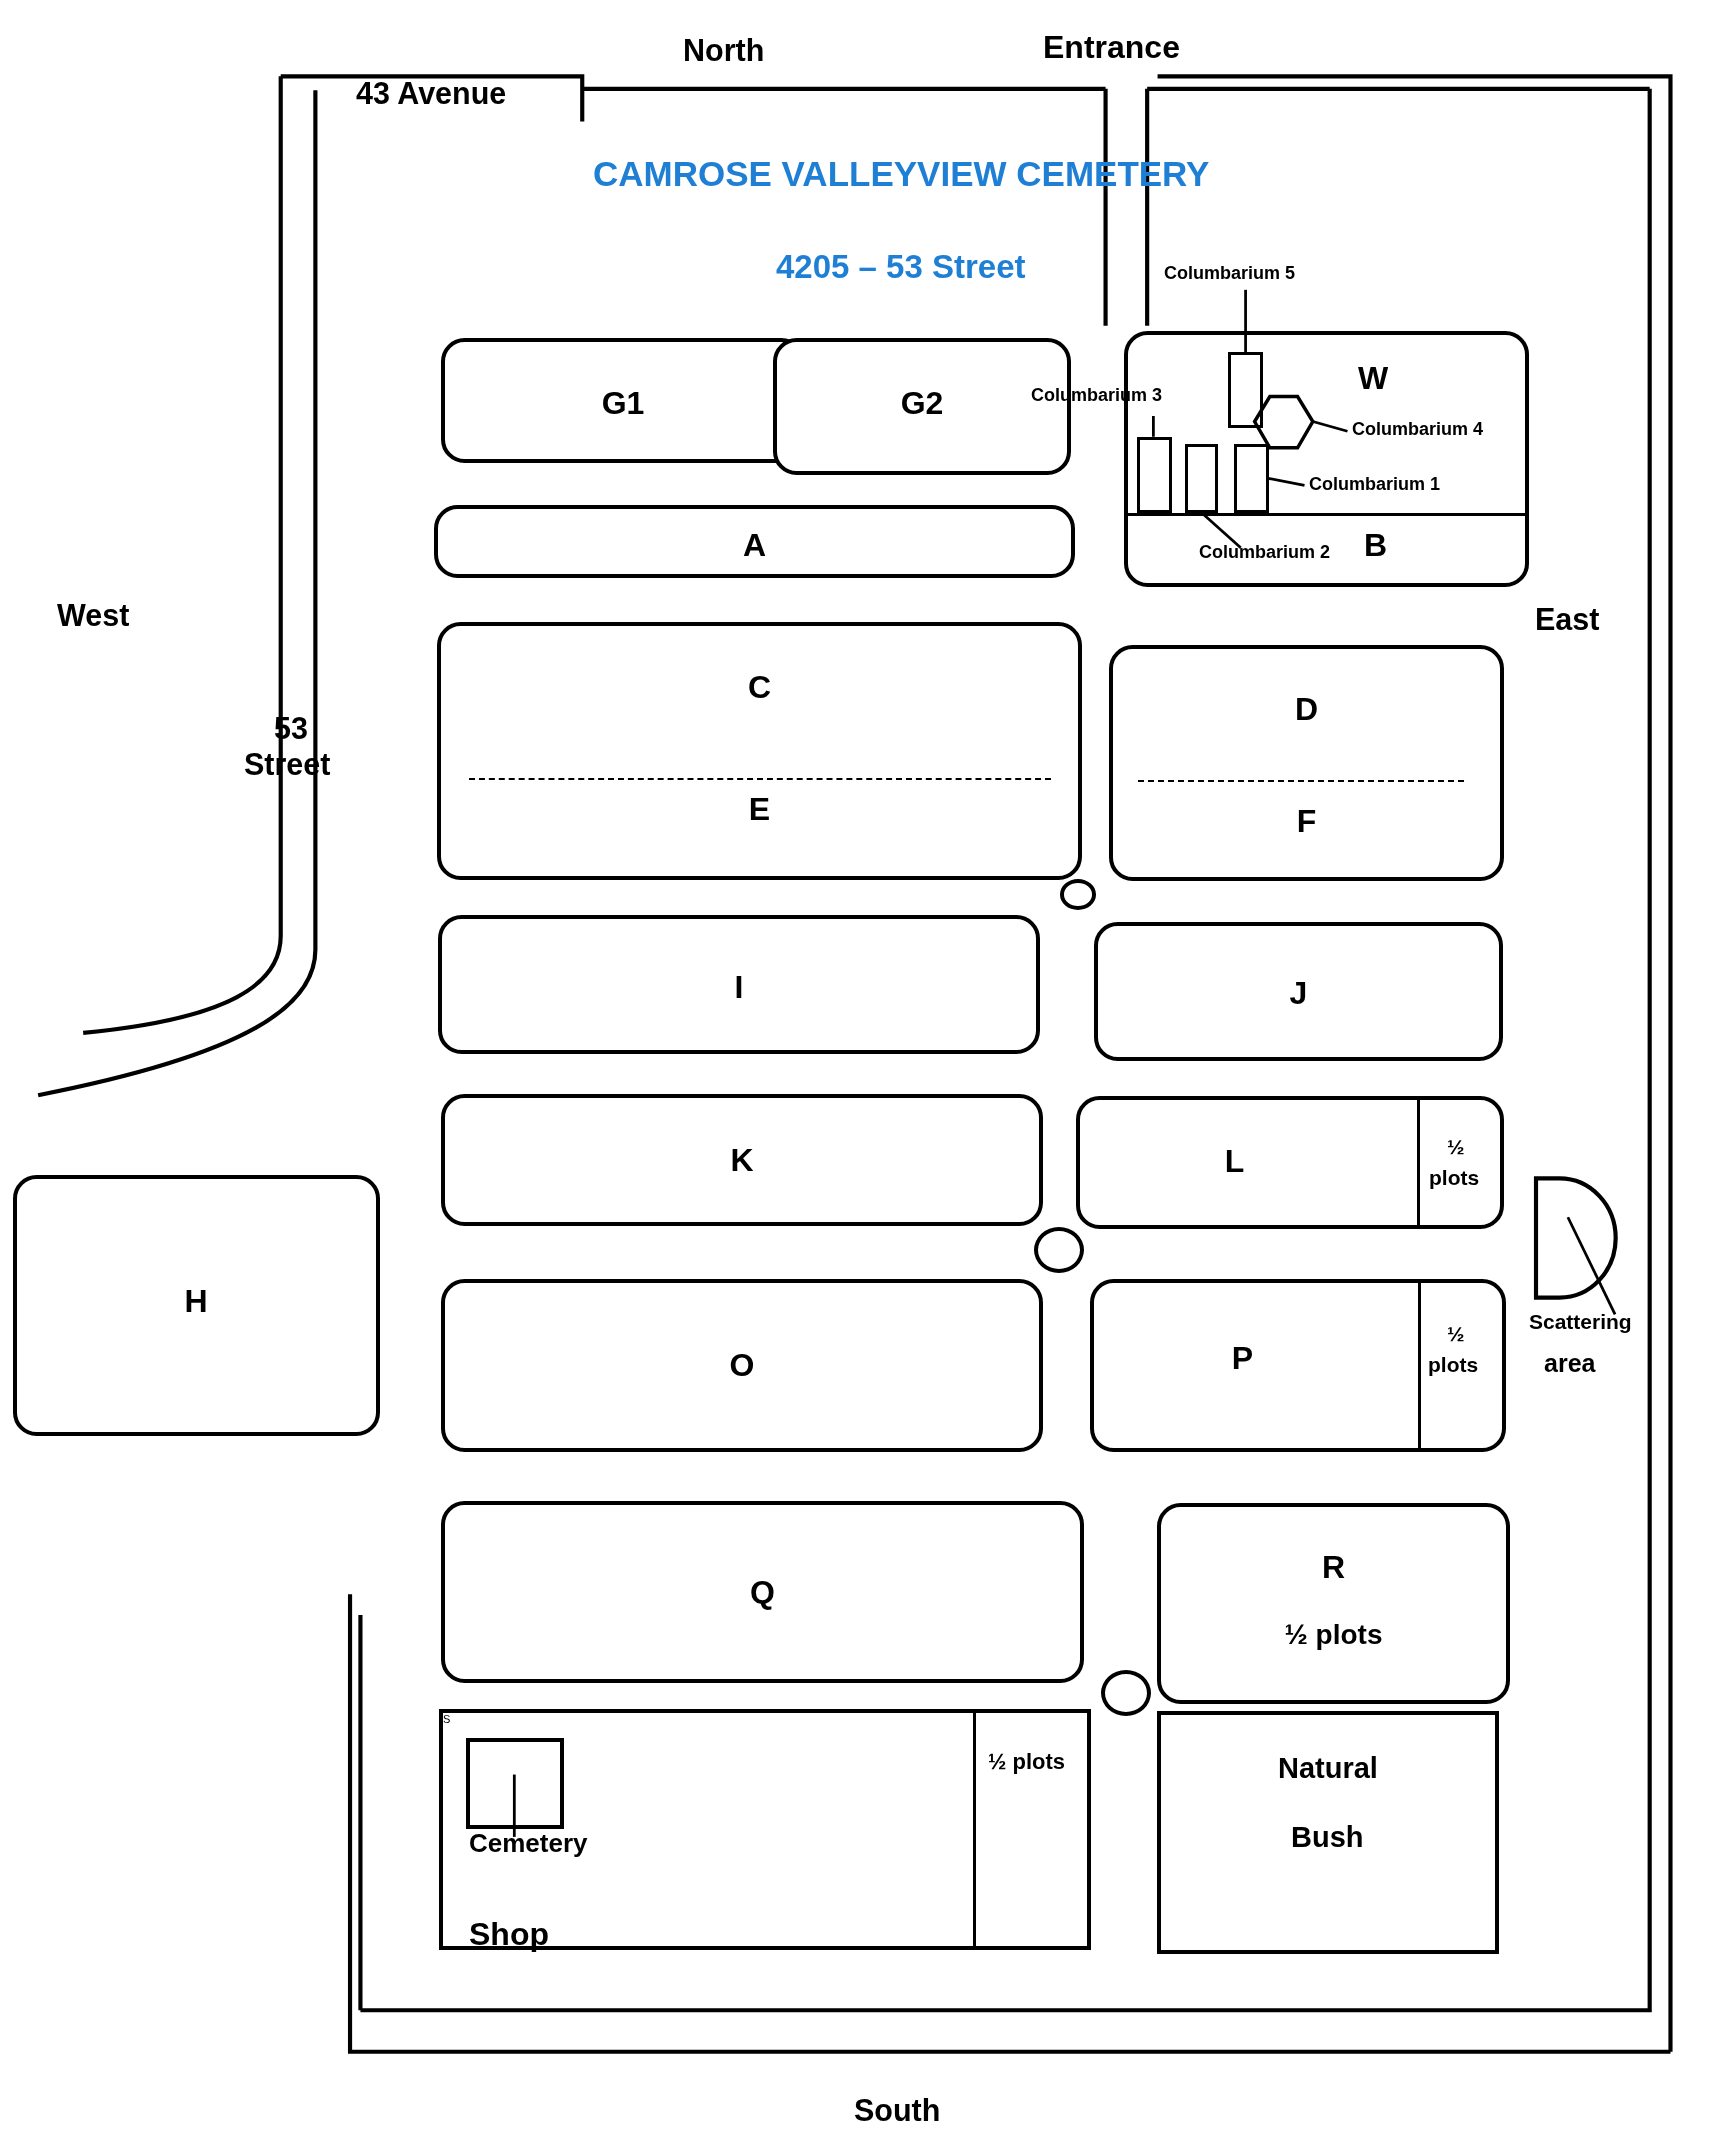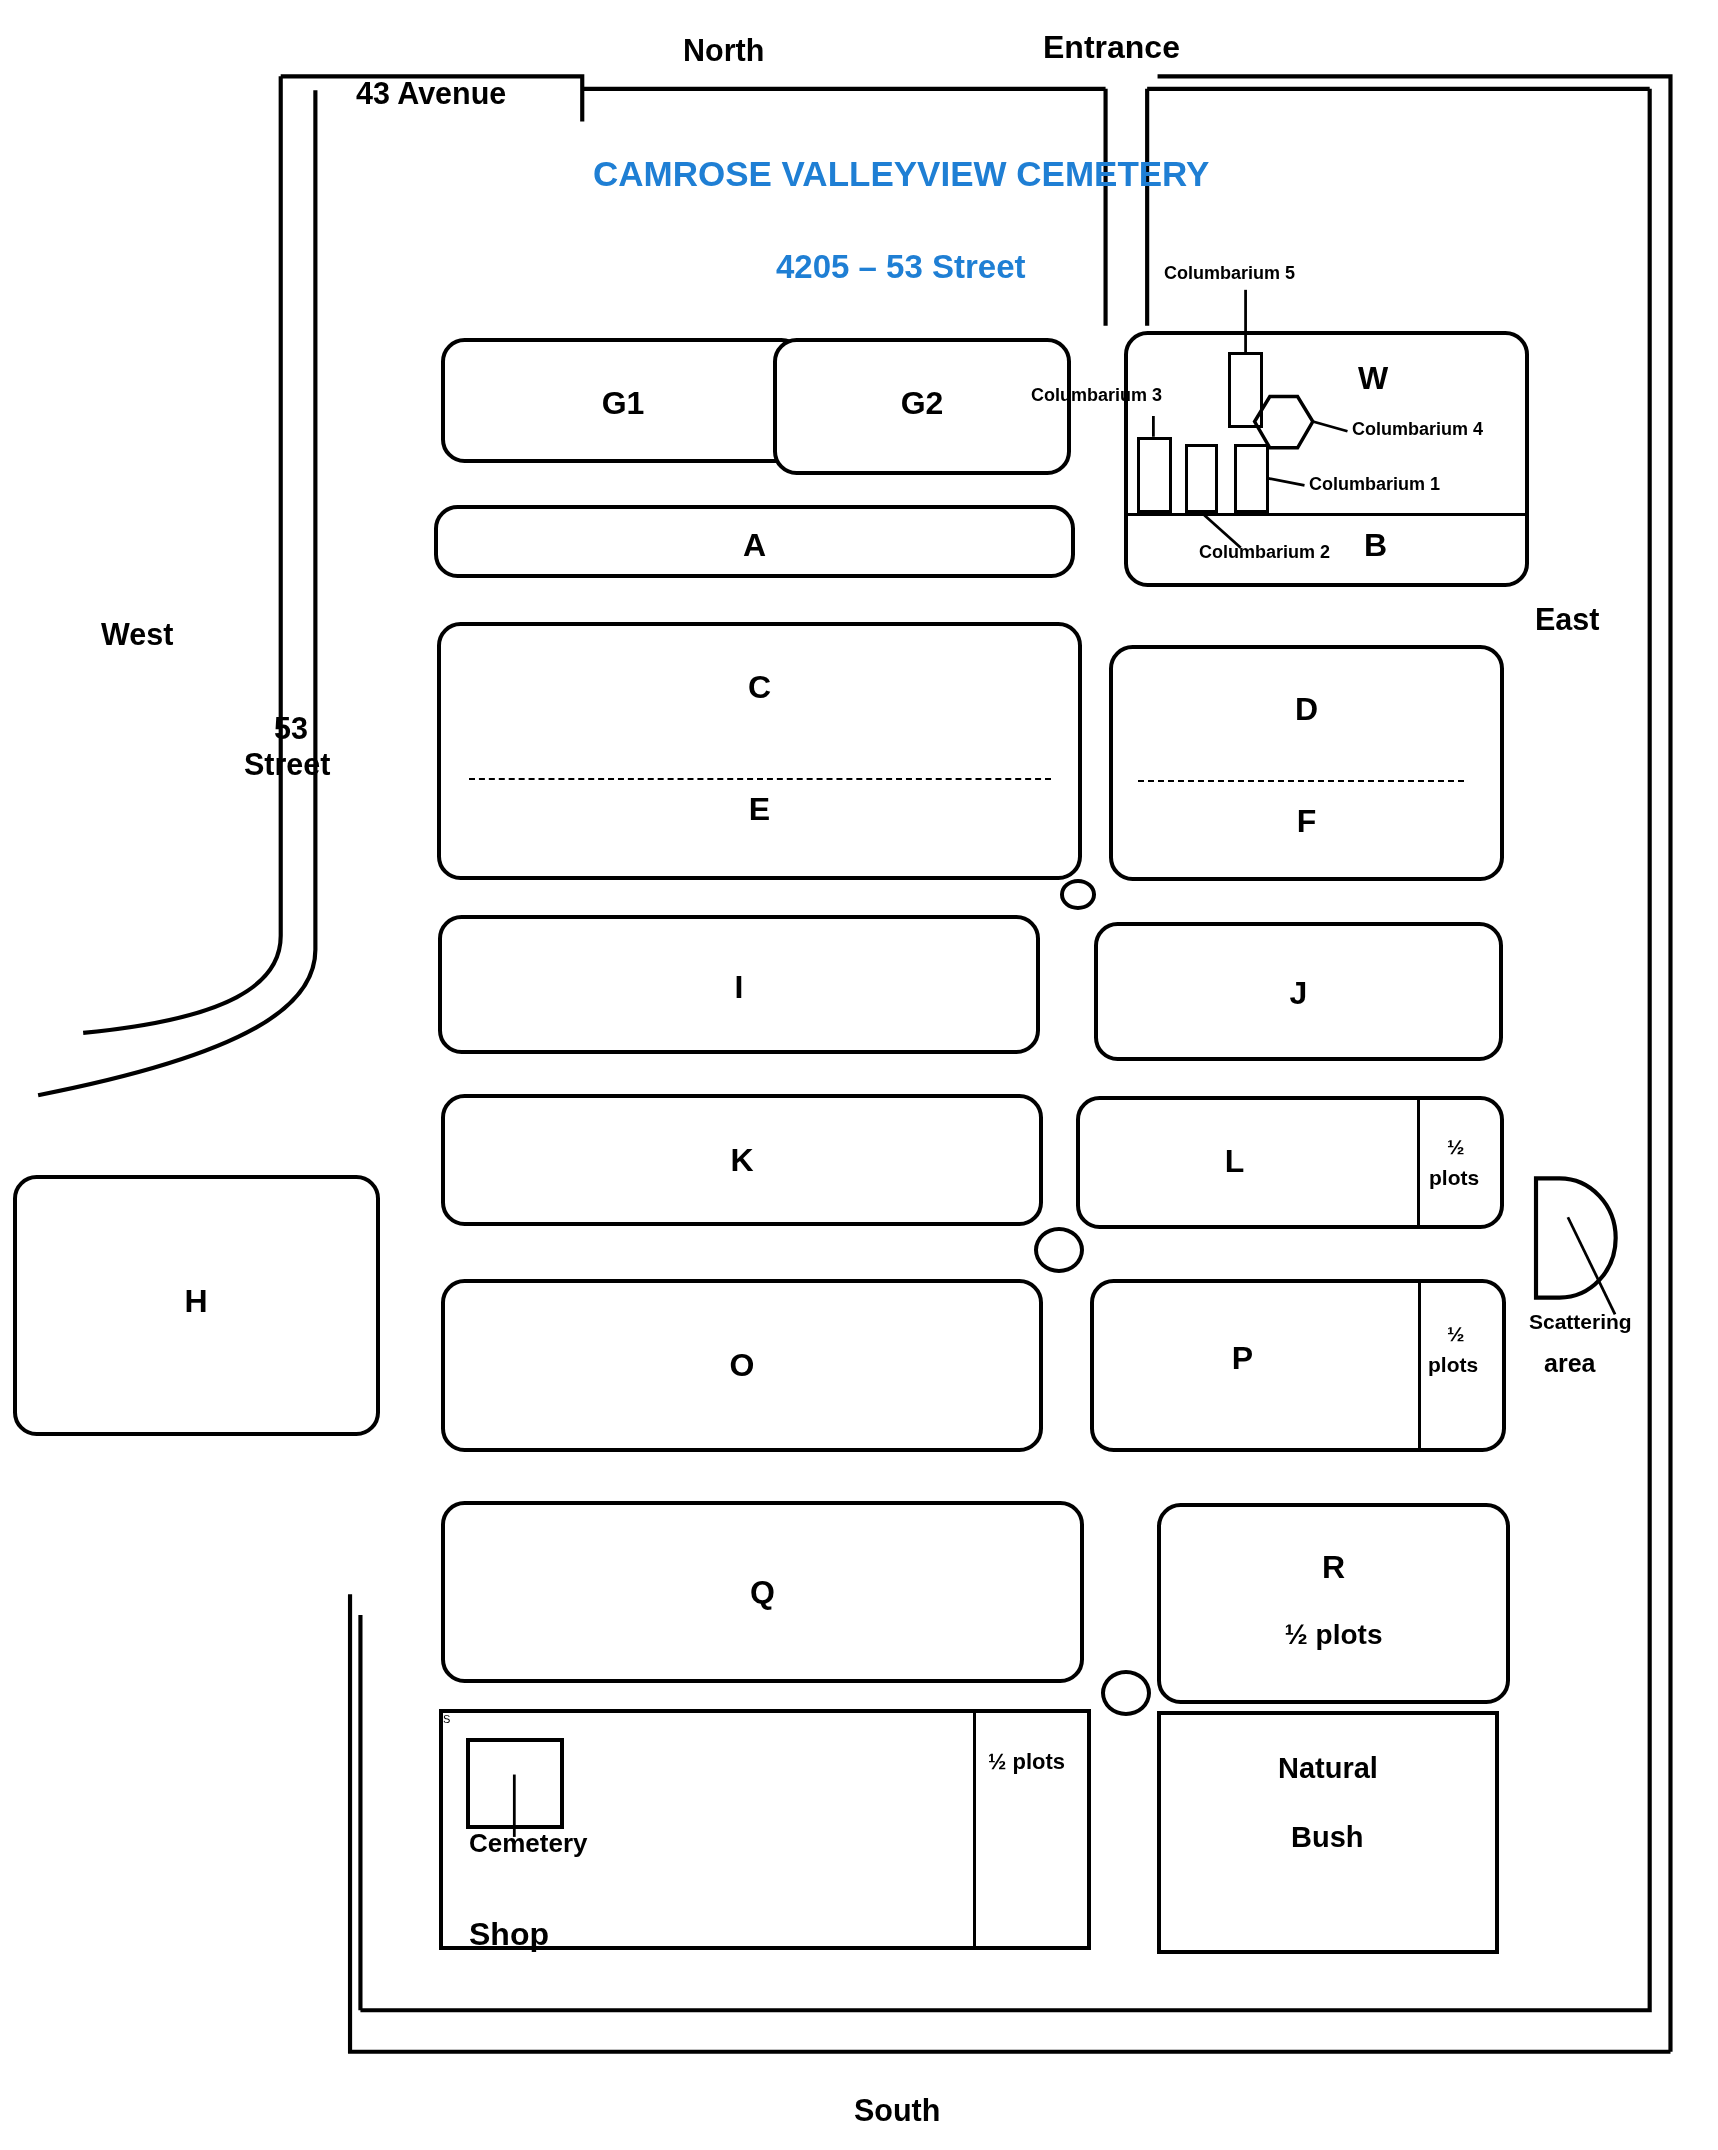--- a/index.html
+++ b/index.html
@@ -41,21 +41,21 @@
 
       <path d="M 2380 128 L 2380 2900 L 520 2900"></path>
       <path d="M 2410 2960 L 505 2960 L 505 2300"></path>
       <path d="M 520 2900 L 520 2330"></path>
     </g>
   </svg>
 
   <div class="lbl" style="left:683px;top:33px;font-size:30.5px;">North</div>
   <div class="lbl" style="left:1043px;top:29px;font-size:32px;">Entrance</div>
   <div class="lbl" style="left:356px;top:76px;font-size:30.5px;">43 Avenue</div>
-  <div class="lbl" style="left:57px;top:617px;font-size:30.5px;margin-left:44px;">West</div>
+  <div class="lbl" style="left:57px;top:598px;font-size:30.5px;">West</div>
   <div class="lbl" style="left:274px;top:690px;font-size:30.5px;margin-top:21px;">53</div>
   <div class="lbl" style="left:244px;top:747px;font-size:30.5px;">Street</div>
   <div class="lbl" style="left:1535px;top:602px;font-size:30.5px;">East</div>
   <div class="lbl" style="left:854px;top:2093px;font-size:30.5px;">South</div>
 
   <div class="title" style="left:593px;top:154px;font-size:35px;text-align:right;">CAMROSE VALLEYVIEW CEMETERY</div>
   <div class="title" style="left:776px;top:248px;font-size:33px;">4205 – 53 Street</div>
 
   <div class="plot" style="left:441px;top:338px;width:364px;height:125px;">
     <div class="plab" style="top:43px;">G1</div>

